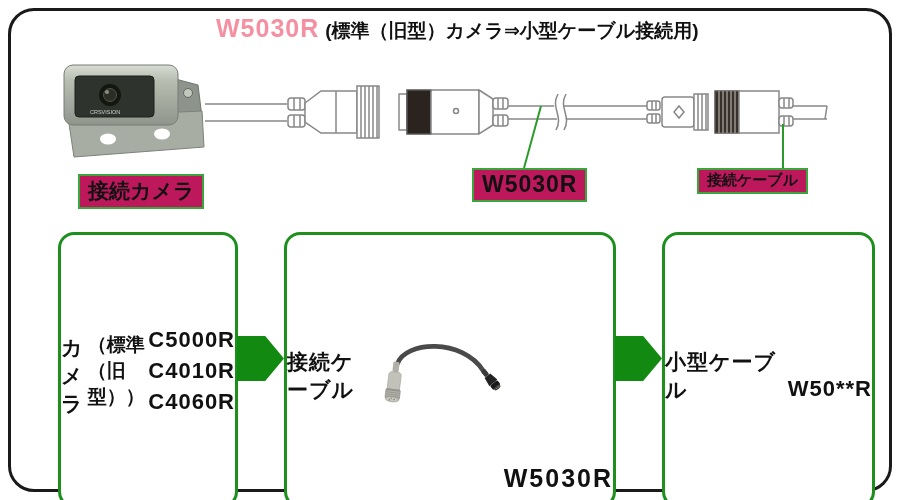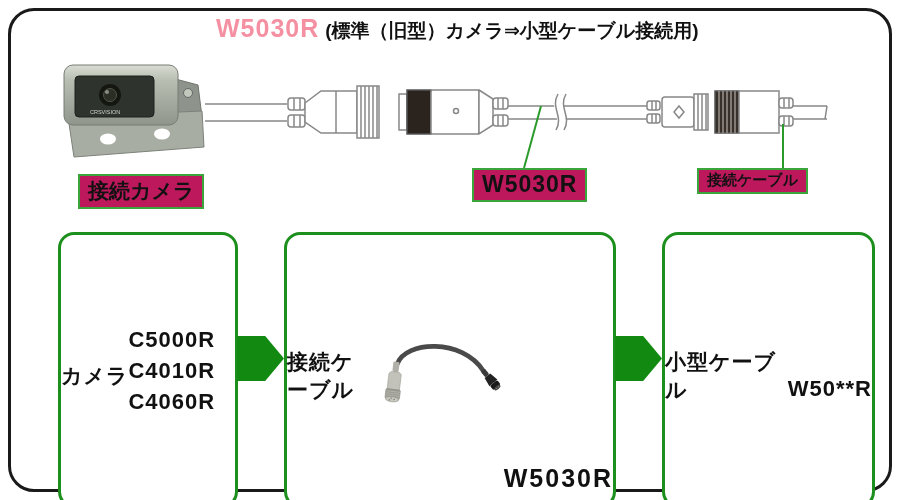--- a/index.html
+++ b/index.html
@@ -136,20 +136,21 @@
     <path d="M366,28 L349,90" stroke="#2a9b2a" stroke-width="2" fill="none"></path>
     <path d="M608,46 V90" stroke="#2a9b2a" stroke-width="2" fill="none"></path>
   </svg>
 
   <div class="tag tag-camera">接続カメラ</div>
   <div class="tag tag-model">W5030R</div>
   <div class="tag tag-conn">接続ケーブル</div>
 
   <div class="flowbox box-cam">
     <div class="box-title">カメラ</div>
+    <div class="box-subtitle">（標準（旧型））</div>
     <div class="model-list">
       <div class="model-line">C5000R</div>
       <div class="model-line">C4010R</div>
       <div class="model-line">C4060R</div>
     </div>
   </div>
 
   <div class="flow-arrow arrow1"></div>
 
   <div class="flowbox box-conv">

